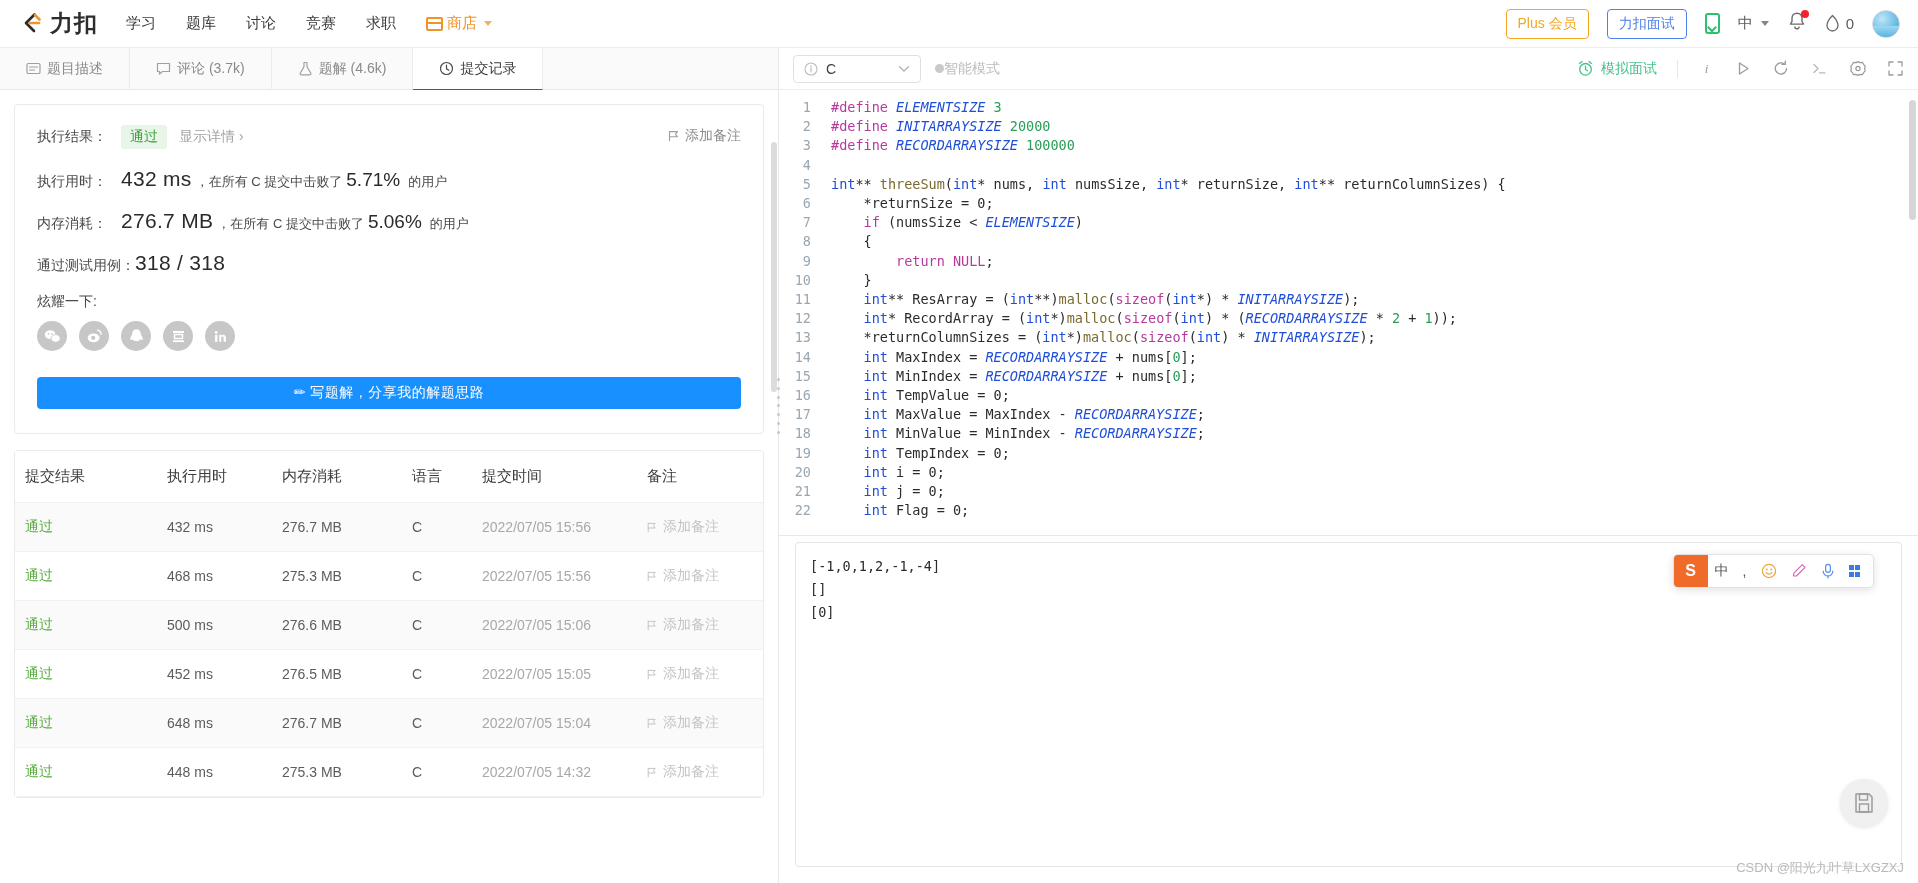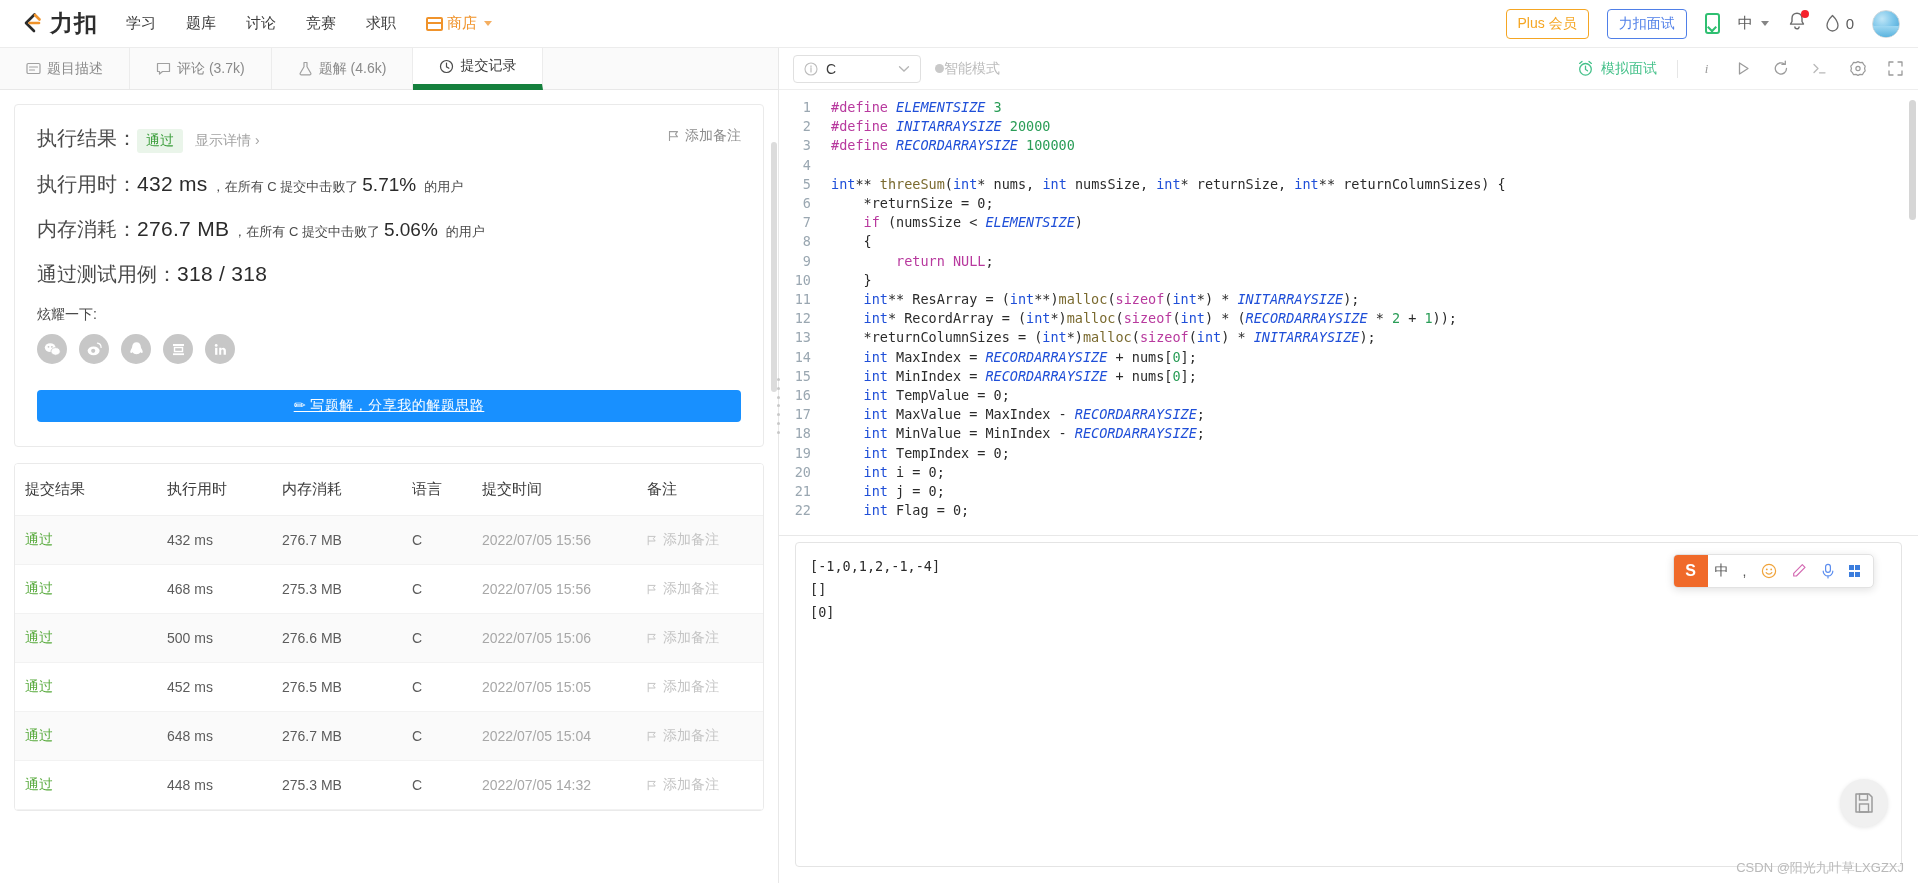--- a/index.html
+++ b/index.html
@@ -78,50 +78,49 @@
 
   
   .tabbar {
     height: 42px; display:flex; align-items:stretch; background:#fafafa;
     border-bottom:1px solid #e8e8e8;
   }
   .tab {
     display:flex;align-items:center;gap:6px; padding: 0 26px; font-size:14px; color:#8a8a8a;
     cursor:pointer; border-right:1px solid #ececec; background:#fafafa; white-space:nowrap;
   }
-  .tab.active { background:#fff; color:#3c3c3c; border-bottom:6px solid #15803d; margin-bottom:-1px;}
+  .tab.active { background:#fff; color:#3c3c3c; border-bottom:1px solid #15803d; margin-bottom:-1px;}
   .tab svg { display:block; }
 
   
   .left-scroll { flex:1; overflow:hidden; position:relative; background:#fff; padding: 14px 14px 0 14px;}
   .card {
     border:1px solid #eaeaea; border-radius:4px; background:#fff; padding: 20px 22px 24px 22px;
     position:relative;
   }
   .row-line { display:flex; align-items:baseline; margin-bottom: 18px; }
-  .lbl { font-size:20px; color:#4a4a4a; min-width:84px; }
+  .lbl { font-size:14px; color:#4a4a4a; min-width:84px; }
   .verdict {
     background:#eaf5ea; color:#3c9e3c; font-size:14px; padding:3px 9px; border-radius:3px;
     margin-right:12px;
   }
   .detail-link { font-size:14px; color:#a3a3a3; cursor:pointer; }
   .bignum { font-size:21px; color:#2b2b2b; font-weight:500; letter-spacing:.3px;}
   .suffix { font-size:13px; color:#4a4a4a; margin-left:4px;}
   .pct { font-size:19px; color:#2b2b2b; font-weight:500; margin:0 4px; }
   .show-label { font-size:14px; color:#4a4a4a; margin-bottom:10px;}
   .share-row { display:flex; gap:12px; margin-bottom: 26px;}
   .share {
     width:30px;height:30px;border-radius:50%;background:#c7c7c7;cursor:pointer;
     display:flex;align-items:center;justify-content:center;color:#fff;font-size:12px;
   }
   .btn-solve {
     display:block; width:100%; background:#1890ff; color:#fff; border:none; border-radius:4px;
     height:32px; font-size:14px; cursor:pointer; letter-spacing:.5px;
     font-family:"Liberation Sans","DejaVu Sans",sans-serif;
-    text-decoration:underline;
   }
   .add-note-top {
     position:absolute; right:22px; top:22px; font-size:14px; color:#8c8c8c; cursor:pointer;
     display:flex;align-items:center;gap:6px;
   }
 
   
   .tbl-card { border:1px solid #eaeaea; border-top:1px solid #eaeaea; border-radius:4px;
               margin-top:16px; background:#fff; overflow:hidden;}
   table { width:100%; border-collapse:collapse; }

